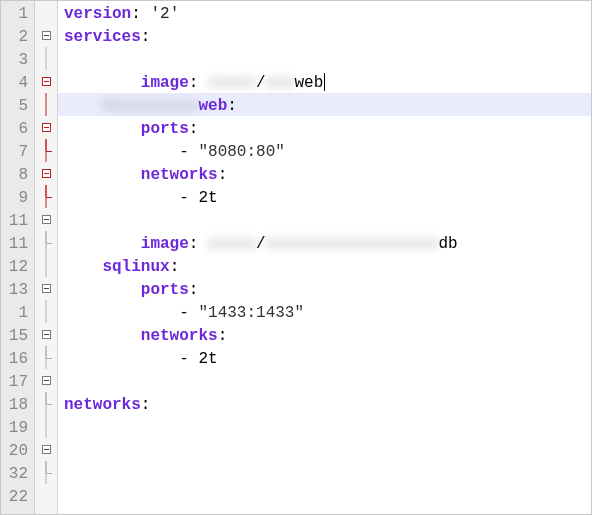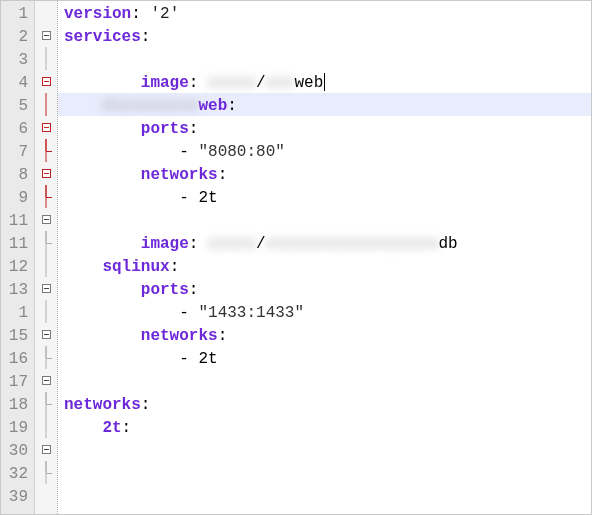--- a/index.html
+++ b/index.html
@@ -156,23 +156,23 @@
       <div class="lnum">11</div>
       <div class="lnum">11</div>
       <div class="lnum">12</div>
       <div class="lnum">13</div>
       <div class="lnum">1</div>
       <div class="lnum">15</div>
       <div class="lnum">16</div>
       <div class="lnum">17</div>
       <div class="lnum">18</div>
       <div class="lnum">19</div>
-      <div class="lnum">30</div>
+      <div class="lnum">20</div>
       <div class="lnum">32</div>
-      <div class="lnum">39</div>
+      <div class="lnum">22</div>
     </div>
 
   <div class="fold-col" id="foldcol">
       <div class="foldcell"></div>
       <div class="foldcell">
         <div class="fold-box minus"></div>
       </div>
       <div class="foldcell">
         <div class="fold-bar"></div>
       </div>
@@ -259,18 +259,17 @@
         <div class="line"><span class="code-text">            - 2t</span></div>
         <div class="line"><span class="code-text"></span></div>
         <div class="line"><span class="code-text">        <span class="kw">image</span>: <span class="blur">xxxxx</span>/<span class="blur">xxxxxxxxxxxxxxxxxx</span>db</span></div>
         <div class="line"><span class="code-text">    <span class="kw">sqlinux</span>:</span></div>
         <div class="line"><span class="code-text">        <span class="kw">ports</span>:</span></div>
         <div class="line"><span class="code-text">            - <span class="str">"1433:1433"</span></span></div>
         <div class="line"><span class="code-text">        <span class="kw">networks</span>:</span></div>
         <div class="line"><span class="code-text">            - 2t</span></div>
         <div class="line"><span class="code-text"></span></div>
         <div class="line"><span class="code-text"><span class="kw">networks</span>:</span></div>
-        <div class="line"><span class="code-text">    <span class="kw">2t</span>:</span></div>
         <div class="line"><span class="code-text"></span></div>
       </div>
   </div>
 
 </div>
 
 </body></html>

